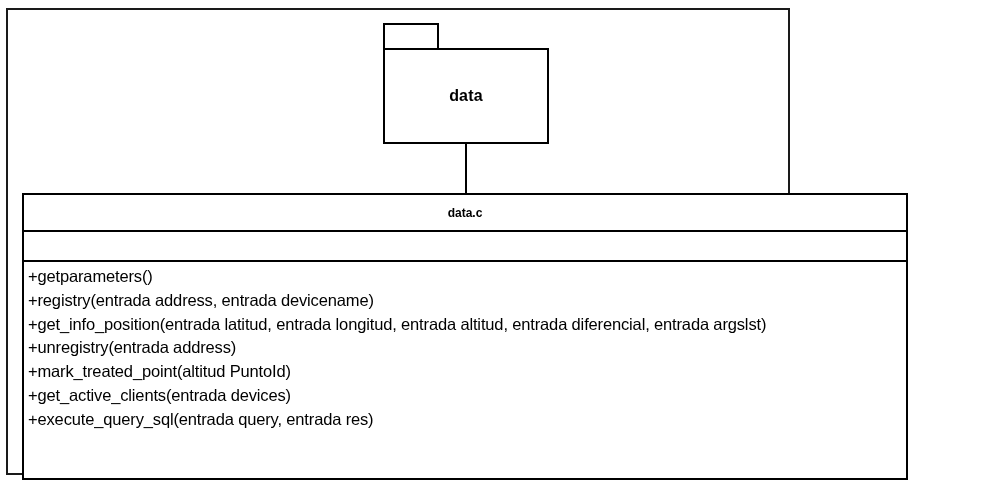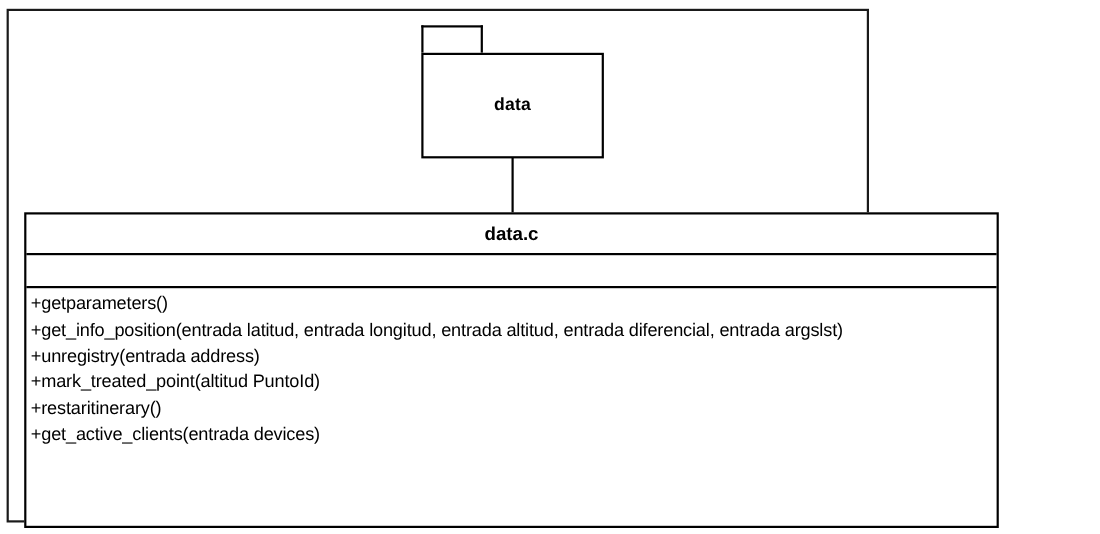--- a/index.html
+++ b/index.html
@@ -91,21 +91,21 @@
   #class-header {
     height: 37px;
     border-bottom: 2px solid #000000;
     box-sizing: border-box;
     display: flex;
     align-items: center;
     justify-content: center;
     flex: 0 0 auto;
   }
   #class-name {
-    font-size: 17px;
+    font-size: 12px;
     font-weight: bold;
     color: #000000;
   }
   #class-attributes {
     height: 30px;
     border-bottom: 2px solid #000000;
     box-sizing: border-box;
     flex: 0 0 auto;
   }
   #class-operations {
@@ -140,23 +140,24 @@
     <div id="class-node">
 
       <div id="class-header">
         <span id="class-name">data.c</span>
       </div>
 
       <div id="class-attributes"></div>
 
       <div id="class-operations">
         <div class="operation-row">+getparameters()</div>
+        <div class="operation-row">+registry(entrada address, entrada devicename)</div>
         <div class="operation-row">+get_info_position(entrada latitud, entrada longitud, entrada altitud, entrada diferencial, entrada argslst)</div>
         <div class="operation-row">+unregistry(entrada address)</div>
         <div class="operation-row">+mark_treated_point(altitud PuntoId)</div>
-        <div class="operation-row">+restaritinerary()</div>
         <div class="operation-row">+get_active_clients(entrada devices)</div>
+        <div class="operation-row">+execute_query_sql(entrada query, entrada res)</div>
       </div>
 
     </div>
 
   </div>
 </div>
 
 </body></html>

